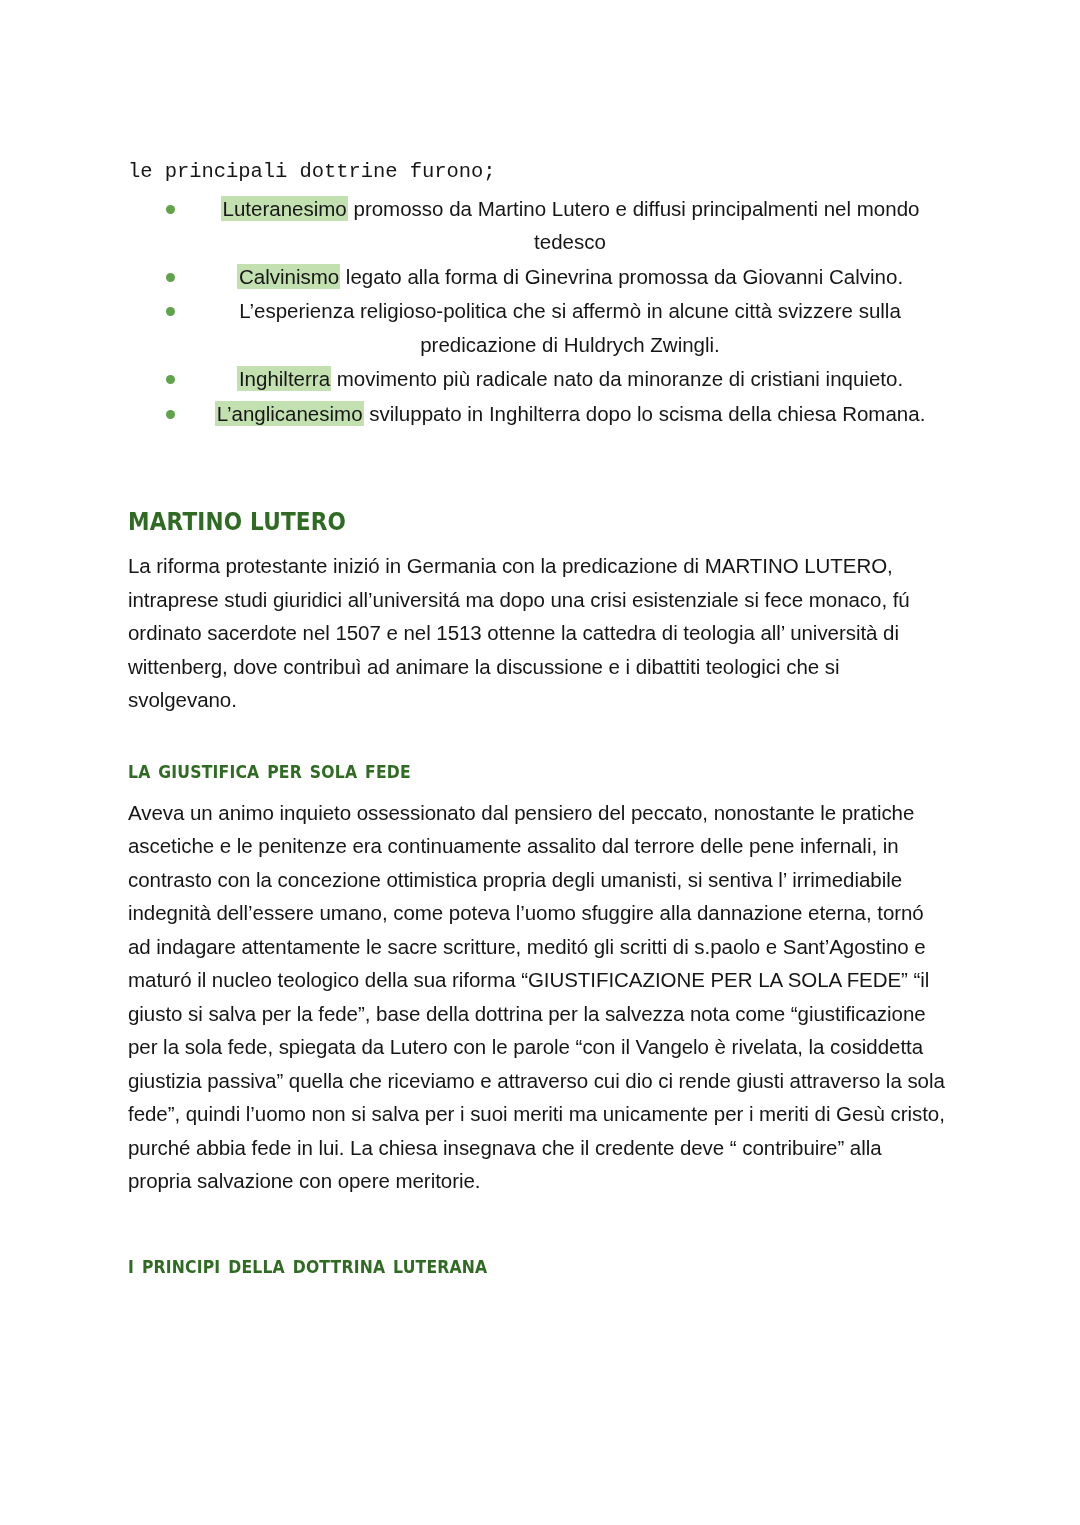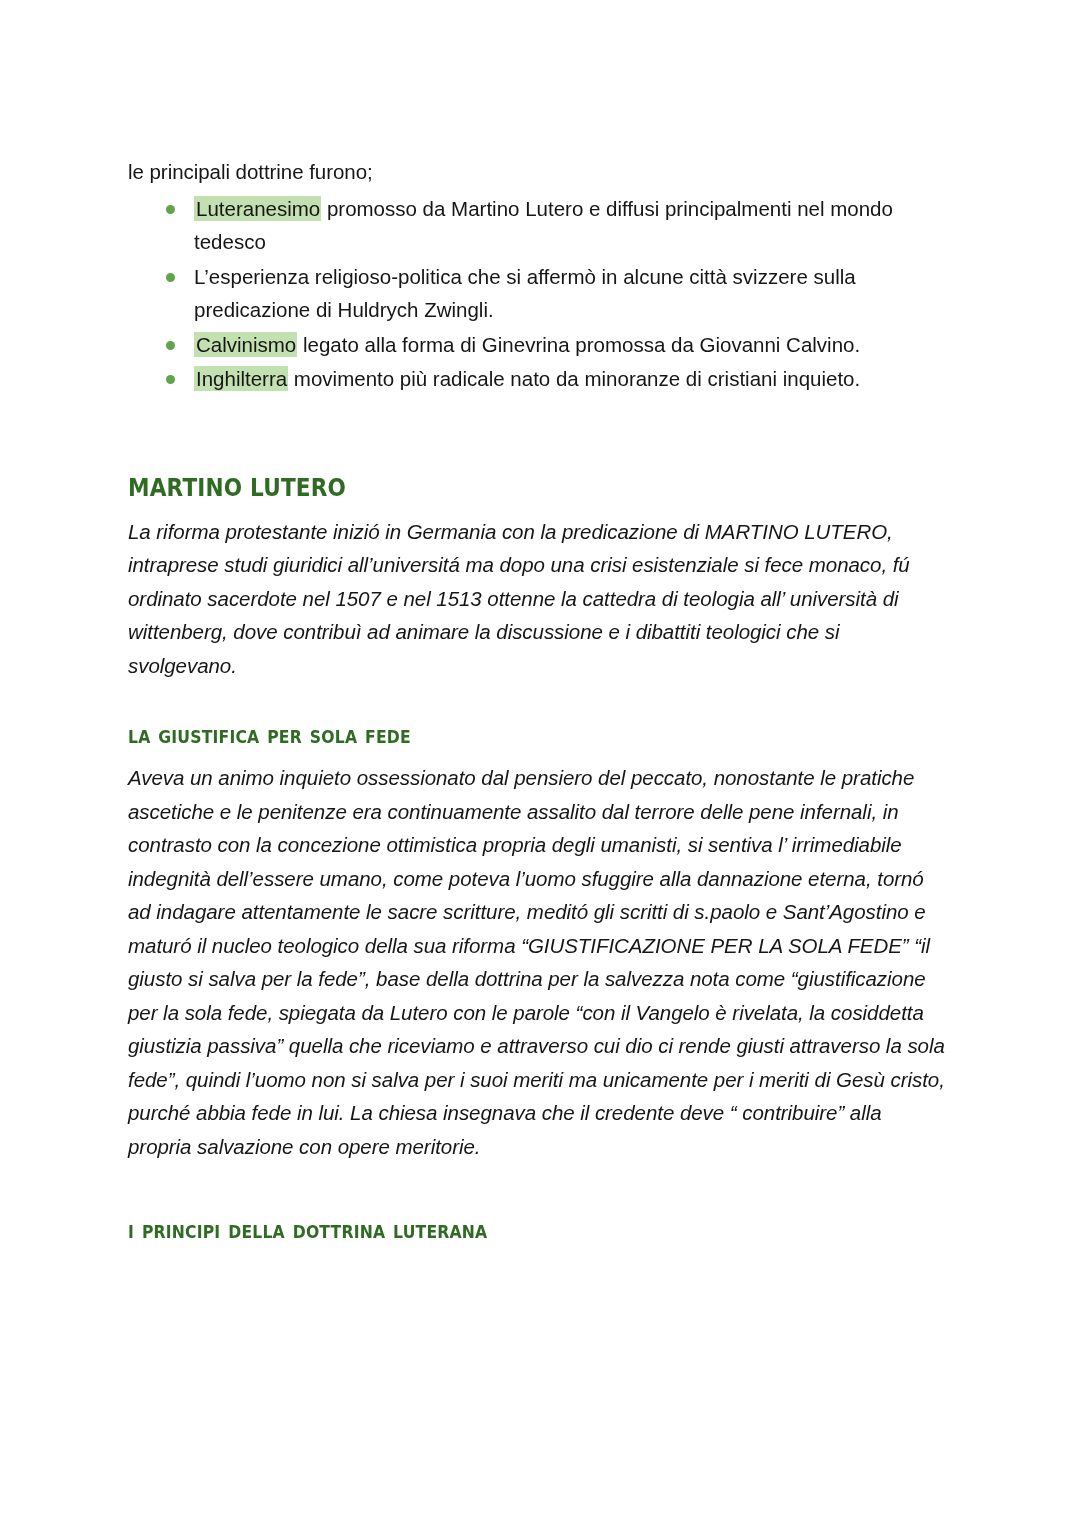--- a/index.html
+++ b/index.html
@@ -30,37 +30,39 @@
     line-height: 33.5px;
     letter-spacing: -0.05px;
     color: #161616;
     font-weight: 500;
     margin: 0;
     max-width: 818px;
   }
 
   .intro-line {
     margin: 0 0 3px 0;
+    font-family: Liberation Mono, monospace;
   }
 
   
   .bullet-list {
     list-style: none;
     margin: 0;
     padding: 0;
     max-width: 818px;
   }
   .bullet-item {
     position: relative;
     padding-left: 66px;
     margin: 0 0 1px 0;
     font-size: 20.5px;
     line-height: 33.5px;
     font-weight: 500;
     color: #161616;
+    text-align: center;
   }
   .bullet-dot {
     position: absolute;
     left: 38px;
     top: 13px;
     width: 9px;
     height: 9px;
     border-radius: 50%;
     background: #5fa34a;
   }
@@ -97,51 +99,55 @@
     font-size: 1em;
   }
 
   
   .gap-after-list { height: 76px; }
   .gap-after-h1   { height: 12px; }
   .gap-after-p1   { height: 38px; }
   .gap-after-h2   { height: 11px; }
   .gap-after-p2   { height: 52px; }
 
-  .sec-para { margin: 0; font-style: italic; }
+  .sec-para { margin: 0; }
 </style>
 </head>
 <body>
 
 <div class="page">
 
   <p class="body-text intro-line">le principali dottrine furono;</p>
 
   <ul class="bullet-list">
 
     <li class="bullet-item">
       <span class="bullet-dot"></span>
       <span class="hl">Luteranesimo</span><span> promosso da Martino Lutero e diffusi principalmenti nel mondo tedesco</span>
     </li>
 
     <li class="bullet-item">
       <span class="bullet-dot"></span>
-      <span>L’esperienza religioso-politica che si affermò in alcune città svizzere sulla predicazione di Huldrych Zwingli.</span>
+      <span class="hl">Calvinismo</span><span> legato alla forma di Ginevrina promossa da Giovanni Calvino.</span>
     </li>
 
     <li class="bullet-item">
       <span class="bullet-dot"></span>
-      <span class="hl">Calvinismo</span><span> legato alla forma di Ginevrina promossa da Giovanni Calvino.</span>
+      <span>L’esperienza religioso-politica che si affermò in alcune città svizzere sulla predicazione di Huldrych Zwingli.</span>
     </li>
 
     <li class="bullet-item">
       <span class="bullet-dot"></span>
       <span class="hl">Inghilterra</span><span> movimento più radicale nato da minoranze di cristiani inquieto.</span>
     </li>
 
+    <li class="bullet-item">
+      <span class="bullet-dot"></span>
+      <span class="hl">L’anglicanesimo</span><span> sviluppato in Inghilterra dopo lo scisma della chiesa Romana.</span>
+    </li>
 
   </ul>
 
   <div class="gap-after-list"></div>
 
   <h2 class="heading heading-caps">MARTINO LUTERO</h2>
 
   <div class="gap-after-h1"></div>
 
   <p class="body-text sec-para">La riforma protestante inizió in Germania con la predicazione di MARTINO LUTERO, intraprese studi giuridici all’universitá ma dopo una crisi esistenziale si fece monaco, fú ordinato sacerdote nel 1507 e nel 1513 ottenne la cattedra di teologia all’ università di wittenberg, dove contribuì ad animare la discussione e i dibattiti teologici che si svolgevano.</p>

